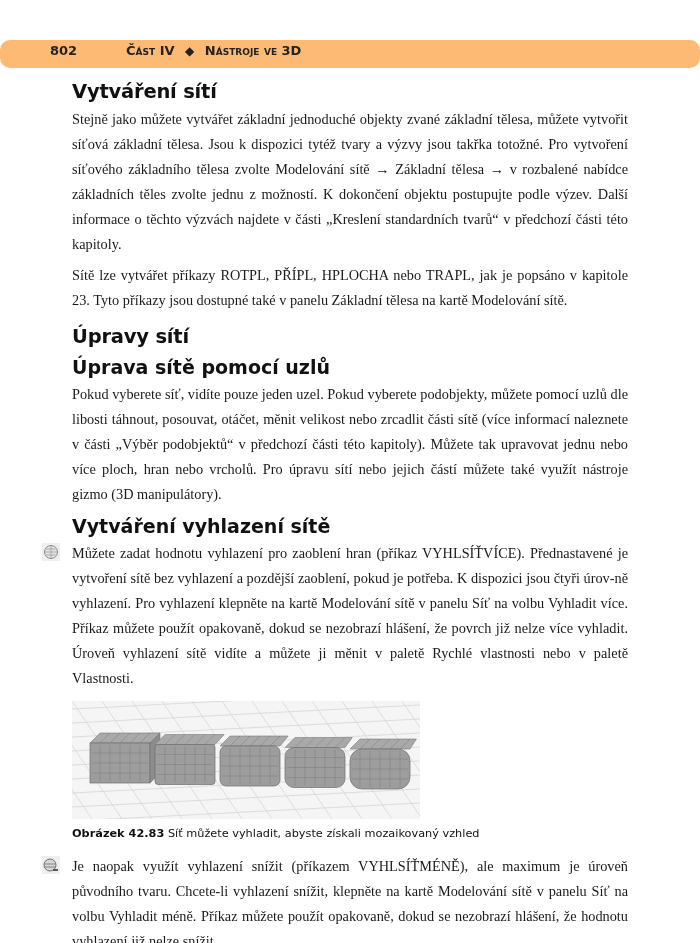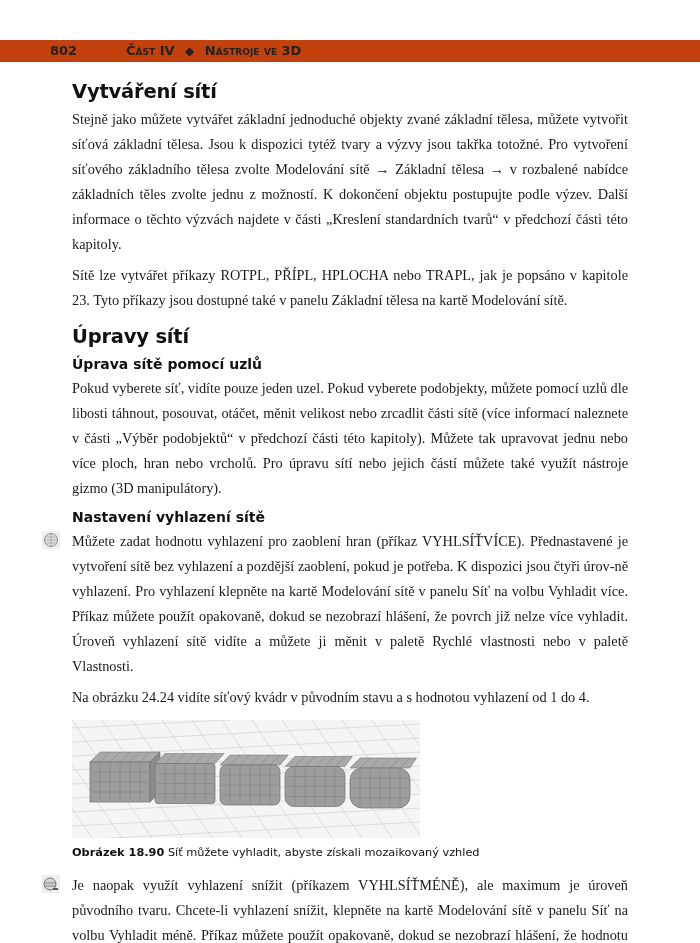--- a/index.html
+++ b/index.html
@@ -1,28 +1,28 @@
 <!DOCTYPE html>
 <html><head>
 <meta charset="utf-8">
 <style>
   html, body { margin: 0; padding: 0; background: #ffffff; }
   body { width: 700px; height: 943px; position: relative; overflow: hidden;
          font-family: "Liberation Serif", "DejaVu Serif", serif; color: #1a1a1a; }
-  .header-bar { position: absolute; left: 0; top: 40px; width: 700px; height: 22px;
-                background: #c2410c; }
+  .header-bar { position: absolute; left: 0; top: 40px; width: 700px; height: 28px;
+                background: #fdba74; border-radius: 10px; }
   .page-number { position: absolute; left: 50px; top: 3px; font-family: "DejaVu Sans", sans-serif;
                  font-weight: bold; font-size: 13px; color: #222; letter-spacing: 0px; }
   .running-head { position: absolute; left: 126px; top: 3px; font-family: "DejaVu Sans", sans-serif;
                   font-weight: bold; font-size: 13px; color: #222; font-variant: small-caps; }
   .running-head .diamond { display: inline-block; margin: 0 6px; font-size: 12px; }
   .content { position: absolute; left: 72px; top: 80px; width: 556px; }
   h1 { font-family: "DejaVu Sans", sans-serif; font-weight: bold; font-size: 19.5px;
        margin: 0 0 4px 0; color: #111; letter-spacing: -0.2px; }
-  h2 { font-family: "DejaVu Sans", sans-serif; font-weight: bold; font-size: 14px;
+  h2 { font-family: "DejaVu Sans", sans-serif; font-weight: bold; font-size: 19px;
        margin: 8px 0 4px 0; color: #111; }
   p { margin: 0 0 6px 0; font-size: 14.3px; line-height: 25px; text-align: justify; }
   .icon-margin { position: absolute; left: -30px; width: 18px; height: 18px; }
   .para-wrap { position: relative; font-family: Liberation Serif, serif; }
   .figure { margin: 10px 0 0 0; width: 348px; height: 118px; background: #f4f4f4;
             position: relative; overflow: hidden; }
   .figure svg { display: block; }
   .caption { font-family: "DejaVu Sans", sans-serif; font-size: 11.3px; margin: 8px 0 14px 0; color: #111; }
   .caption b { font-weight: bold; }
   .sec1 { margin-top: 0; }
@@ -47,30 +47,29 @@
     <p>Stejně jako můžete vytvářet základní jednoduché objekty zvané základní tělesa, můžete vytvořit síťová základní tělesa. Jsou k dispozici tytéž tvary a výzvy jsou takřka totožné. Pro vytvoření síťového základního tělesa zvolte Modelování sítě → Základní tělesa → v rozbalené nabídce základních těles zvolte jednu z možností. K dokončení objektu postupujte podle výzev. Další informace o těchto výzvách najdete v části „Kreslení standardních tvarů“ v předchozí části této kapitoly.</p>
     <p>Sítě lze vytvářet příkazy ROTPL, PŘÍPL, HPLOCHA nebo TRAPL, jak je popsáno v kapitole 23. Tyto příkazy jsou dostupné také v panelu Základní tělesa na kartě Modelování sítě.</p>
   </section>
 
   <section class="sec2">
     <h1>Úpravy sítí</h1>
 
     <h2>Úprava sítě pomocí uzlů</h2>
     <p>Pokud vyberete síť, vidíte pouze jeden uzel. Pokud vyberete podobjekty, můžete pomocí uzlů dle libosti táhnout, posouvat, otáčet, měnit velikost nebo zrcadlit části sítě (více informací naleznete v části „Výběr podobjektů“ v předchozí části této kapitoly). Můžete tak upravovat jednu nebo více ploch, hran nebo vrcholů. Pro úpravu sítí nebo jejich částí můžete také využít nástroje gizmo (3D manipulátory).</p>
 
-    <h2>Nastavení vyhlazení sítě</h2>
+    <h2>Vytváření vyhlazení sítě</h2>
     <div class="para-wrap">
       <svg class="icon-margin" style="top:2px" viewBox="0 0 18 18">
         <rect x="0" y="0" width="18" height="18" fill="#efefef"></rect>
         <circle cx="9" cy="9" r="6.5" fill="#e2e2e2" stroke="#8a8a8a" stroke-width="1"></circle>
         <path d="M3 9 H15 M9 3 V15 M4.5 6 H13.5 M4.5 12 H13.5" stroke="#9a9a9a" stroke-width="0.7" fill="none"></path>
       </svg>
       <p>Můžete zadat hodnotu vyhlazení pro zaoblení hran (příkaz VYHLSÍŤVÍCE). Přednastavené je vytvoření sítě bez vyhlazení a pozdější zaoblení, pokud je potřeba. K dispozici jsou čtyři úrov-ně vyhlazení. Pro vyhlazení klepněte na kartě Modelování sítě v panelu Síť na volbu Vyhladit více. Příkaz můžete použít opakovaně, dokud se nezobrazí hlášení, že povrch již nelze více vyhladit. Úroveň vyhlazení sítě vidíte a můžete ji měnit v paletě Rychlé vlastnosti nebo v paletě Vlastnosti.</p>
     </div>
-    <p>Na obrázku 24.24 vidíte síťový kvádr v původním stavu a s hodnotou vyhlazení od 1 do 4.</p>
 
     <div class="figure">
       <svg id="fig-svg" width="348" height="118" viewBox="0 0 348 118">
           <rect x="0" y="0" width="348" height="118" fill="#f5f5f5"></rect>
           <g stroke="#d6d6d6" stroke-width="0.8">
             <line x1="-180" y1="0" x2="-100" y2="118"></line>
             <line x1="-150" y1="0" x2="-70" y2="118"></line>
             <line x1="-120" y1="0" x2="-40" y2="118"></line>
             <line x1="-90" y1="0" x2="-10" y2="118"></line>
             <line x1="-60" y1="0" x2="20" y2="118"></line>
@@ -191,21 +190,21 @@
               <line x1="288" y1="48" x2="298" y2="38"></line>
               <line x1="298" y1="48" x2="308" y2="38"></line>
               <line x1="308" y1="48" x2="318" y2="38"></line>
               <line x1="318" y1="48" x2="328" y2="38"></line>
               <line x1="328" y1="48" x2="338" y2="38"></line>
             </g>
           </g>
         </svg>
     </div>
     <div class="caption">
-      <b>Obrázek 18.90</b>
+      <b>Obrázek 42.83</b>
       <span>Síť můžete vyhladit, abyste získali mozaikovaný vzhled</span>
     </div>
 
     <div class="para-wrap">
       <svg class="icon-margin" style="top:2px" viewBox="0 0 18 18">
         <rect x="0" y="0" width="18" height="18" fill="#efefef"></rect>
         <ellipse cx="8" cy="9" rx="6" ry="6" fill="#d6d6d6" stroke="#6f6f6f" stroke-width="1"></ellipse>
         <path d="M2.5 8 H13.5 M2.5 11 H13.5" stroke="#6f6f6f" stroke-width="0.8"></path>
         <rect x="11" y="13" width="5" height="2" fill="#555"></rect>
       </svg>

